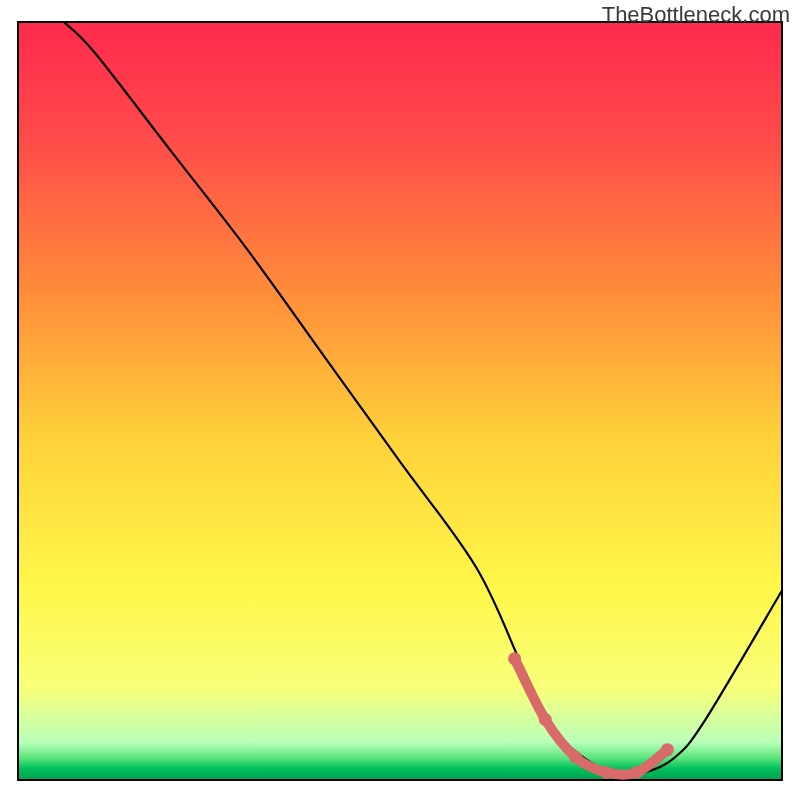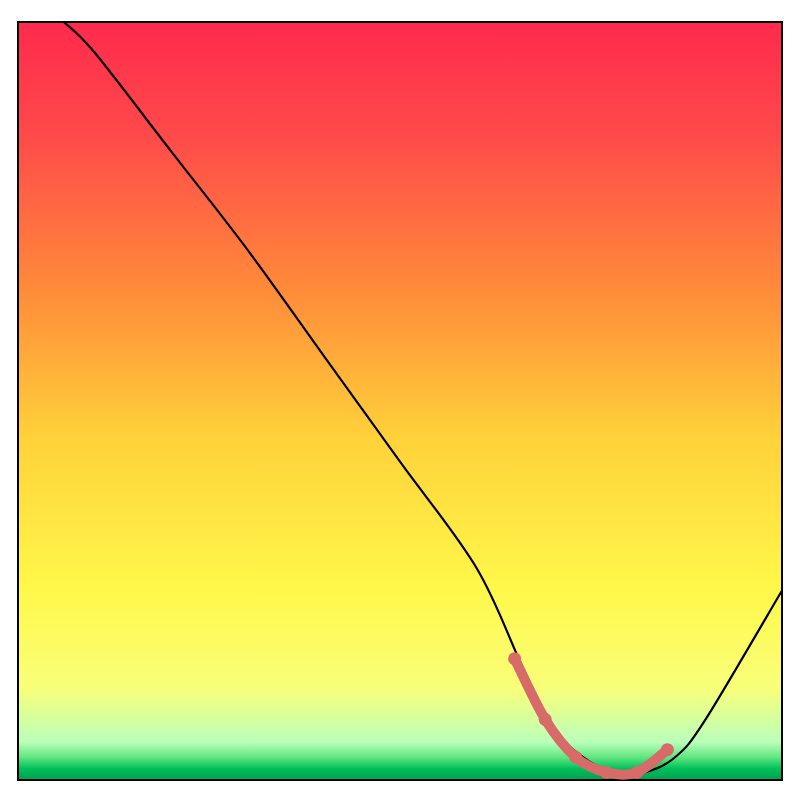--- a/index.html
+++ b/index.html
@@ -25,20 +25,21 @@
     z-index: 10;
   }
   svg {
     display: block;
   }
 </style>
 </head>
 <body>
 
 <div class="chart-container">
+  <div class="watermark">TheBottleneck.com</div>
   <svg id="chart-svg" width="800" height="800" viewBox="0 0 800 800">
     <defs>
       <linearGradient id="bg-grad" x1="0" y1="0" x2="0" y2="1">
           <stop offset="0%" stop-color="#ff2a4d"></stop>
           <stop offset="15%" stop-color="#ff4a4a"></stop>
           <stop offset="35%" stop-color="#ff8a3a"></stop>
           <stop offset="55.00000000000001%" stop-color="#ffd23a"></stop>
           <stop offset="75%" stop-color="#fff84a"></stop>
           <stop offset="88%" stop-color="#f8ff7a"></stop>
           <stop offset="95%" stop-color="#baffba"></stop>

